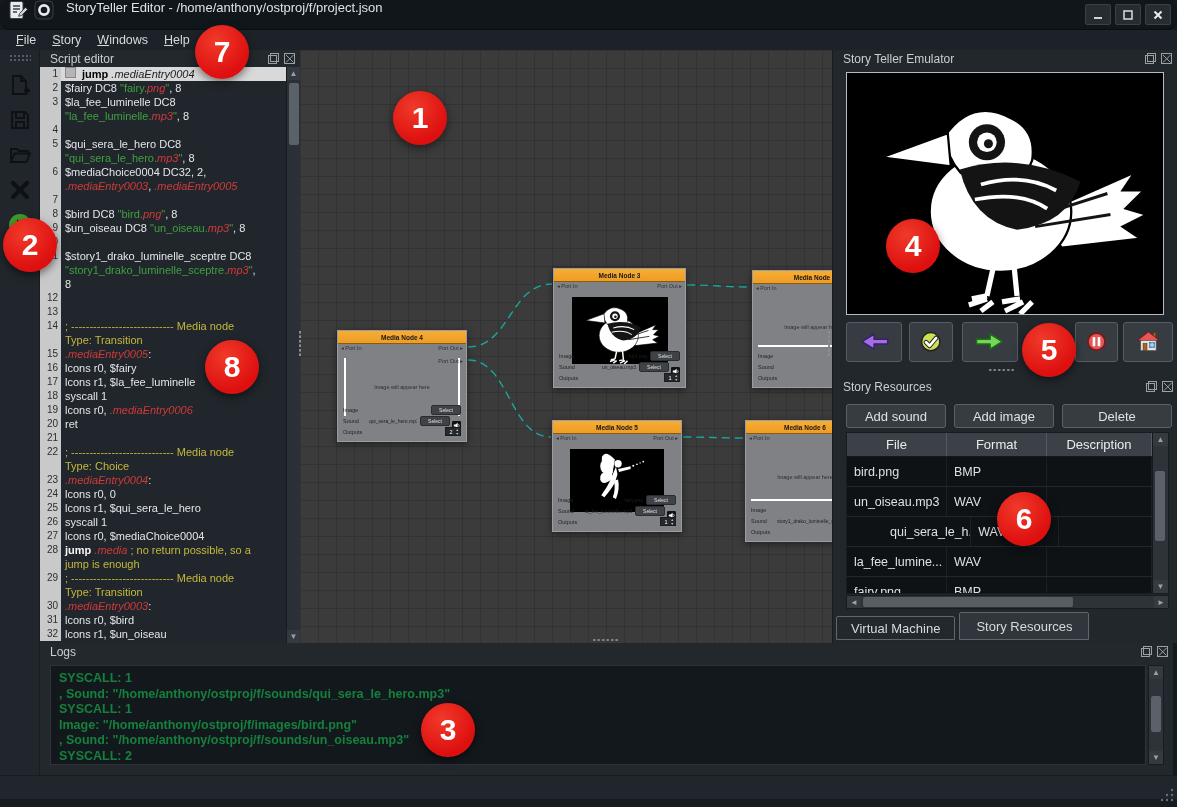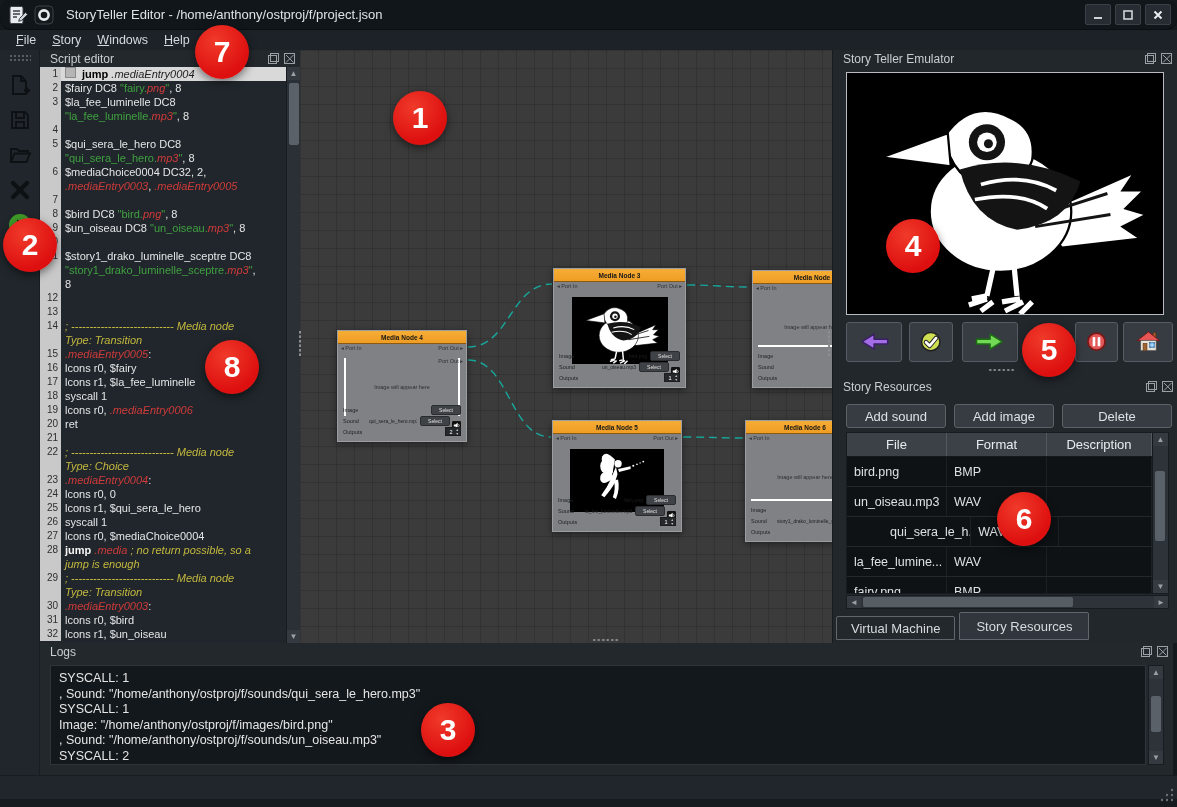--- a/index.html
+++ b/index.html
@@ -1,20 +1,20 @@
 <!DOCTYPE html>
 <html><head>
 <meta charset="utf-8">
 <style>
   html,body{margin:0;padding:0;background:#0d1116;}
   *{box-sizing:border-box;font-family:"Liberation Sans",sans-serif;}
   #app{position:relative;width:1177px;height:807px;background:#14191e;overflow:hidden;}
 
   
-  #titlebar{position:absolute;left:0;top:0;width:1177px;height:30px;background:#11161b;display:flex;align-items:center;border-bottom:1px solid #0a0e12;border-radius:11px;}
+  #titlebar{position:absolute;left:0;top:0;width:1177px;height:30px;background:#11161b;display:flex;align-items:flex-start;border-bottom:1px solid #0a0e12;border-radius:11px;}
   #titlebar .appicon{width:20px;height:20px;margin-left:8px;}
   #title-text{color:#dde2e6;font-size:13px;margin-left:12px;}
   #wincontrols{position:absolute;right:6px;top:4px;display:flex;gap:4px;}
   .winbtn{width:26px;height:21px;background:#262c32;border:1px solid #3a4046;border-radius:2px;display:flex;align-items:center;justify-content:center;}
   .winbtn svg{width:12px;height:12px;}
 
   
   #menubar{position:absolute;left:0;top:30px;width:1177px;height:20px;background:#1c2227;display:flex;align-items:center;color:#d4d9dd;font-size:12.5px;}
   .menu-item{margin-left:16px;}
   .menu-item u{text-decoration:underline;}
@@ -38,21 +38,21 @@
   .ln{width:21px;background:#c9c9c9;color:#2e2e2e;font-size:10px;text-align:right;padding-right:3px;flex:none;line-height:14px;}
   .ct{flex:1;color:#e4e6e8;font-size:11px;line-height:14px;padding-left:4px;word-break:break-word;}
   .cl.hl .ct{background:#d9d9d9;color:#111;}
   .cl.hl .ct::before{content:"";display:inline-block;width:9px;height:9px;background:#b5b5b5;border:1px solid #8a8a8a;margin-right:6px;}
   .kw{font-weight:bold;color:#f5f5f5;}
   .cl.hl .kw{color:#000;}
   .str{color:#3fa040;}
   .ext{color:#d03a3a;font-style:italic;}
   .lbl{color:#d03a3a;font-style:italic;}
   .cl.hl .lbl{color:#222;}
-  .com{color:#c3b83e;font-style:italic;}
+  .com{color:#c3b83e;}
   #code-scroll{width:14px;background:#2a3036;border-left:1px solid #171c21;position:relative;flex:none;}
   .sb-arrow{height:13px;display:flex;align-items:center;justify-content:center;color:#9aa0a5;font-size:8px;background:#343a40;}
   .sb-thumb{position:absolute;left:2px;width:10px;background:#5a6168;border-radius:2px;}
 
   
   #canvas{position:absolute;left:300px;top:50px;width:532px;height:593px;background-color:#3b3b3b;
     background-image:linear-gradient(rgba(0,0,0,.14) 1px,transparent 1px),linear-gradient(90deg,rgba(0,0,0,.14) 1px,transparent 1px);
     background-size:18px 18px;overflow:hidden;}
   #edges{position:absolute;left:0;top:0;}
   .node{position:absolute;background:#7f8184;border:1px solid #9b9da0;box-shadow:0 2px 7px rgba(0,0,0,.45);}
@@ -106,21 +106,21 @@
   #vm-tabs{position:absolute;left:3px;top:562px;display:flex;align-items:flex-end;}
   .vtab{border:1px solid #5f666d;color:#d6dadd;font-size:13px;display:flex;align-items:center;justify-content:center;
     border-radius:2px 2px 0 0;margin-right:4px;}
   .vtab.inactive{background:#23282d;height:24px;padding:0 14px;}
   .vtab.active{background:#30363c;height:28px;padding:0 16px;}
 
   
   #logs-dock{position:absolute;left:40px;top:643px;width:1133px;height:132px;background:#23282d;}
   #logs-content{position:absolute;left:10px;top:22px;width:1096px;height:100px;background:#13181c;border:1px solid #303339;
     padding:5px 8px;overflow:hidden;}
-  .log-line{color:#e5e5e5;font-size:12.5px;line-height:15.5px;white-space:pre;}
+  .log-line{color:#15803d;font-size:12.5px;line-height:15.5px;white-space:pre;font-weight:bold;}
   #logs-scroll{position:absolute;right:9px;top:22px;width:16px;height:100px;background:#2d3338;border:1px solid #171c21;}
 
   
   #statusbar{position:absolute;left:0px;top:775px;width:1177px;height:24px;background:#20262b;border-top:1px solid #171c21;}
   #bottomedge{position:absolute;left:0;top:799px;width:1177px;height:8px;background:#161b20;}
   #resize-grip{position:absolute;right:3px;top:788px;width:14px;height:14px;}
 
   
   .ann{position:absolute;width:54px;height:54px;margin-left:-27px;margin-top:-27px;border-radius:50%;
     background:radial-gradient(circle at 38% 30%, #f03a2a, #dd0f0f 70%);box-shadow:0 3px 8px rgba(0,0,0,.5);

